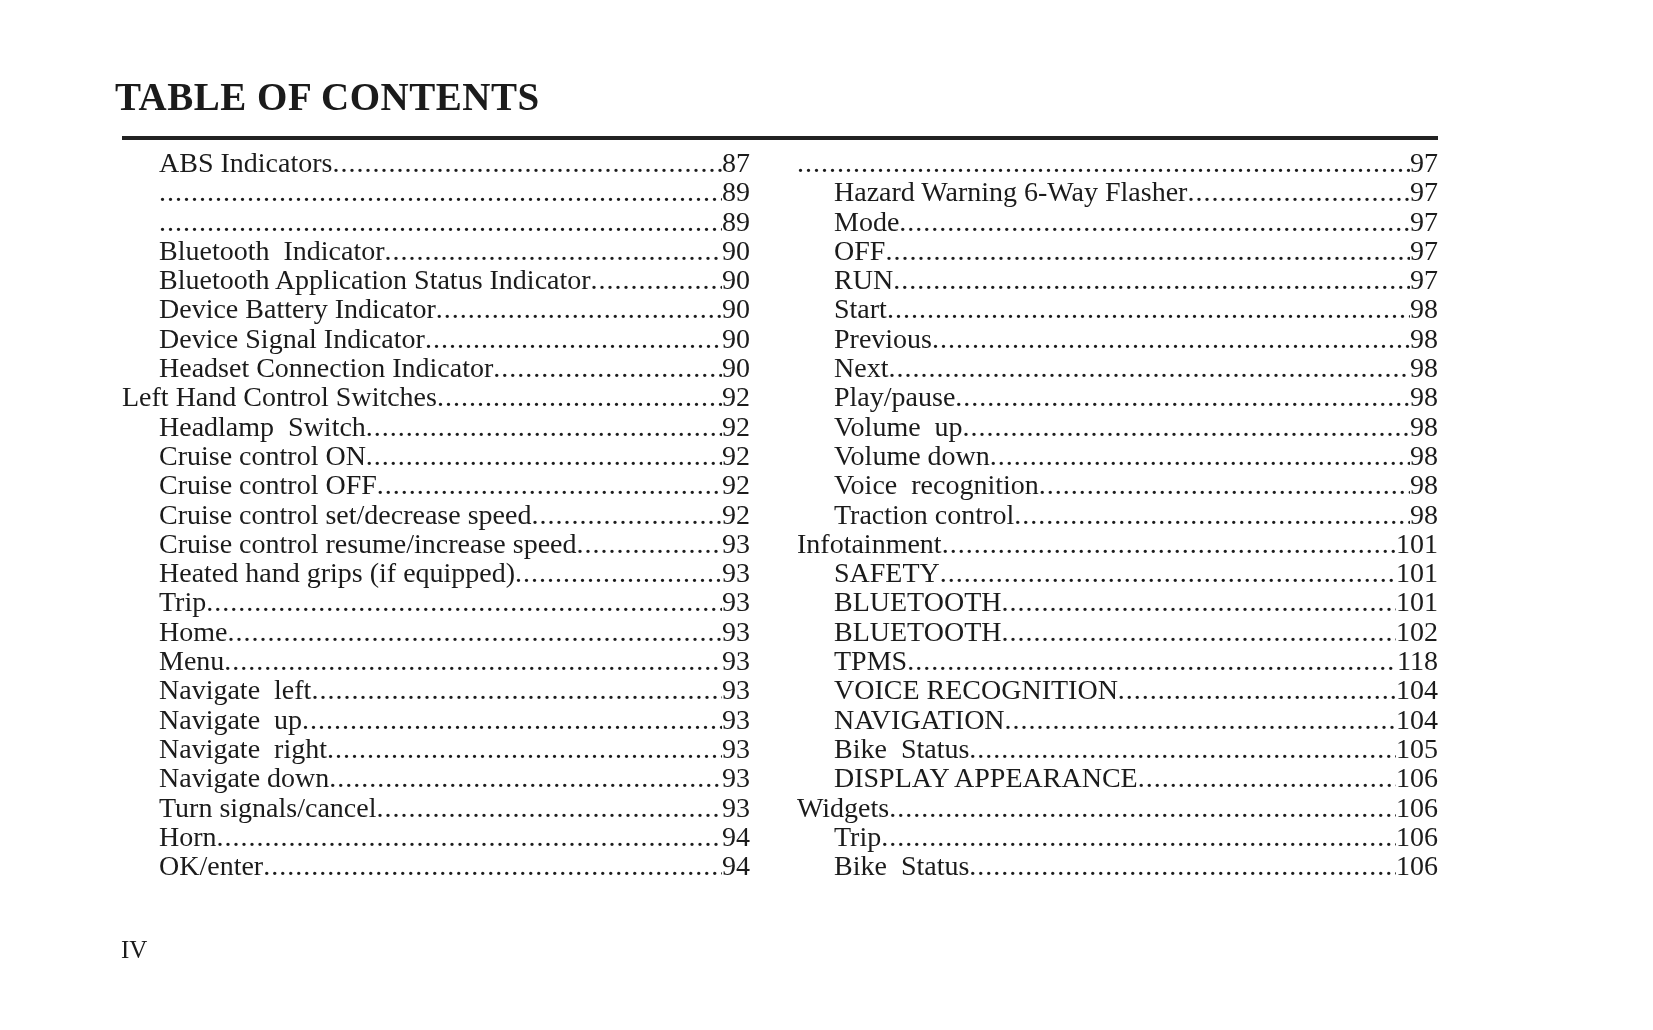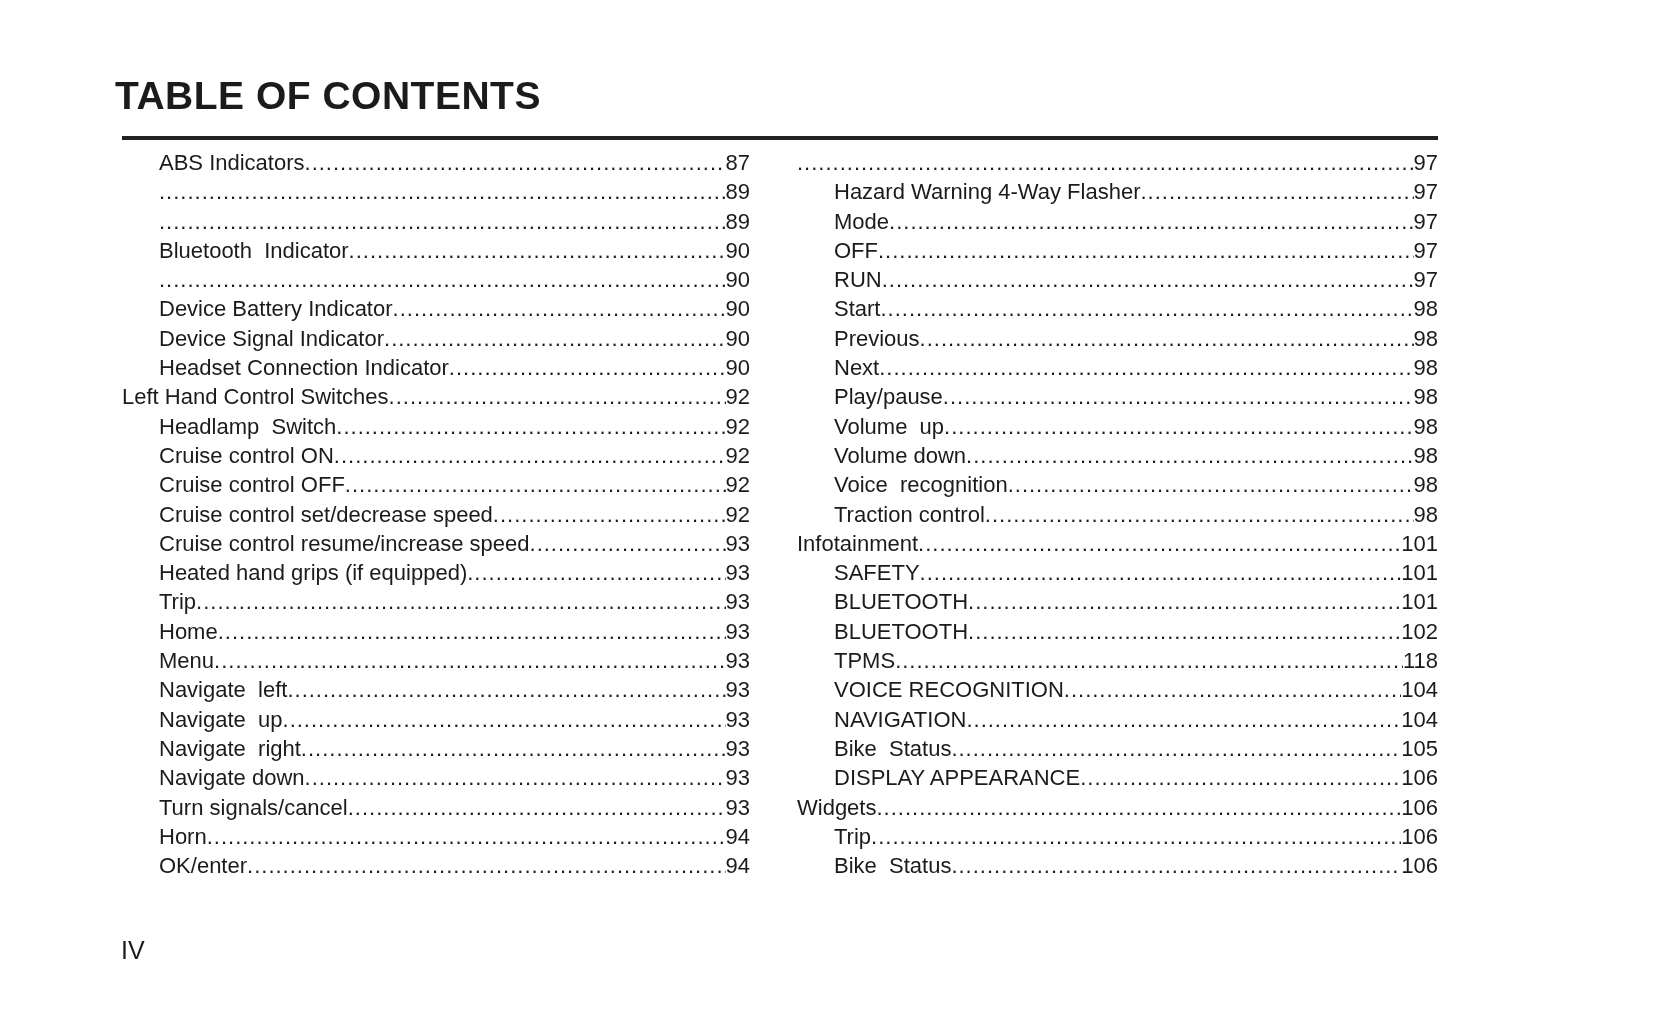--- a/index.html
+++ b/index.html
@@ -1,21 +1,21 @@
 <!DOCTYPE html>
 <html><head>
 <meta charset="utf-8">
 <style>
   html, body { margin: 0; padding: 0; background: #ffffff; }
   .page {
     position: relative;
     width: 1653px;
     height: 1030px;
     background: #ffffff;
-    font-family: Liberation Sans, sans-serif;
+    font-family: Liberation Serif, serif;
     color: #1b1b1b;
     overflow: hidden;
   }
   .title {
     position: absolute;
     left: 115px;
     top: 74px;
     margin: 0;
     font-size: 39px;
     font-weight: bold;
@@ -39,21 +39,21 @@
     display: flex;
   }
   .col { display: flex; flex-direction: column; }
   .col-left  { width: 628px; margin-right: 47px; }
   .col-right { width: 641px; }
   .row {
     display: flex;
     align-items: flex-end;
     height: 29.3px;
     line-height: 29.3px;
-    font-size: 22px;
+    font-size: 28px;
     white-space: nowrap;
   }
   .row.lvl2 { padding-left: 37px; }
   .label { white-space: pre; flex: 0 0 auto; }
   .dots  { flex: 1 1 auto; overflow: hidden; white-space: nowrap; min-width: 10px; }
   .dots::after {
     content: "......................................................................................................................................................................";
     letter-spacing: 1px;
   }
   .pg { flex: 0 0 auto; }
@@ -85,20 +85,21 @@
         <div class="row lvl2">
           <span class="dots"></span>
           <span class="pg">89</span>
         </div>
         <div class="row lvl2">
           <span class="label">Bluetooth  Indicator</span>
           <span class="dots"></span>
           <span class="pg">90</span>
         </div>
         <div class="row lvl2">
+          <span class="label">Bluetooth Application Status Indicator</span>
           <span class="dots"></span>
           <span class="pg">90</span>
         </div>
         <div class="row lvl2">
           <span class="label">Device Battery Indicator</span>
           <span class="dots"></span>
           <span class="pg">90</span>
         </div>
         <div class="row lvl2">
           <span class="label">Device Signal Indicator</span>
@@ -195,21 +196,21 @@
           <span class="dots"></span>
           <span class="pg">94</span>
         </div>
       </div>
     <div class="col col-right" id="col-right">
         <div class="row lvl1">
           <span class="dots"></span>
           <span class="pg">97</span>
         </div>
         <div class="row lvl2">
-          <span class="label">Hazard Warning 4-Way Flasher</span>
+          <span class="label">Hazard Warning 6-Way Flasher</span>
           <span class="dots"></span>
           <span class="pg">97</span>
         </div>
         <div class="row lvl2">
           <span class="label">Mode</span>
           <span class="dots"></span>
           <span class="pg">97</span>
         </div>
         <div class="row lvl2">
           <span class="label">OFF</span>

